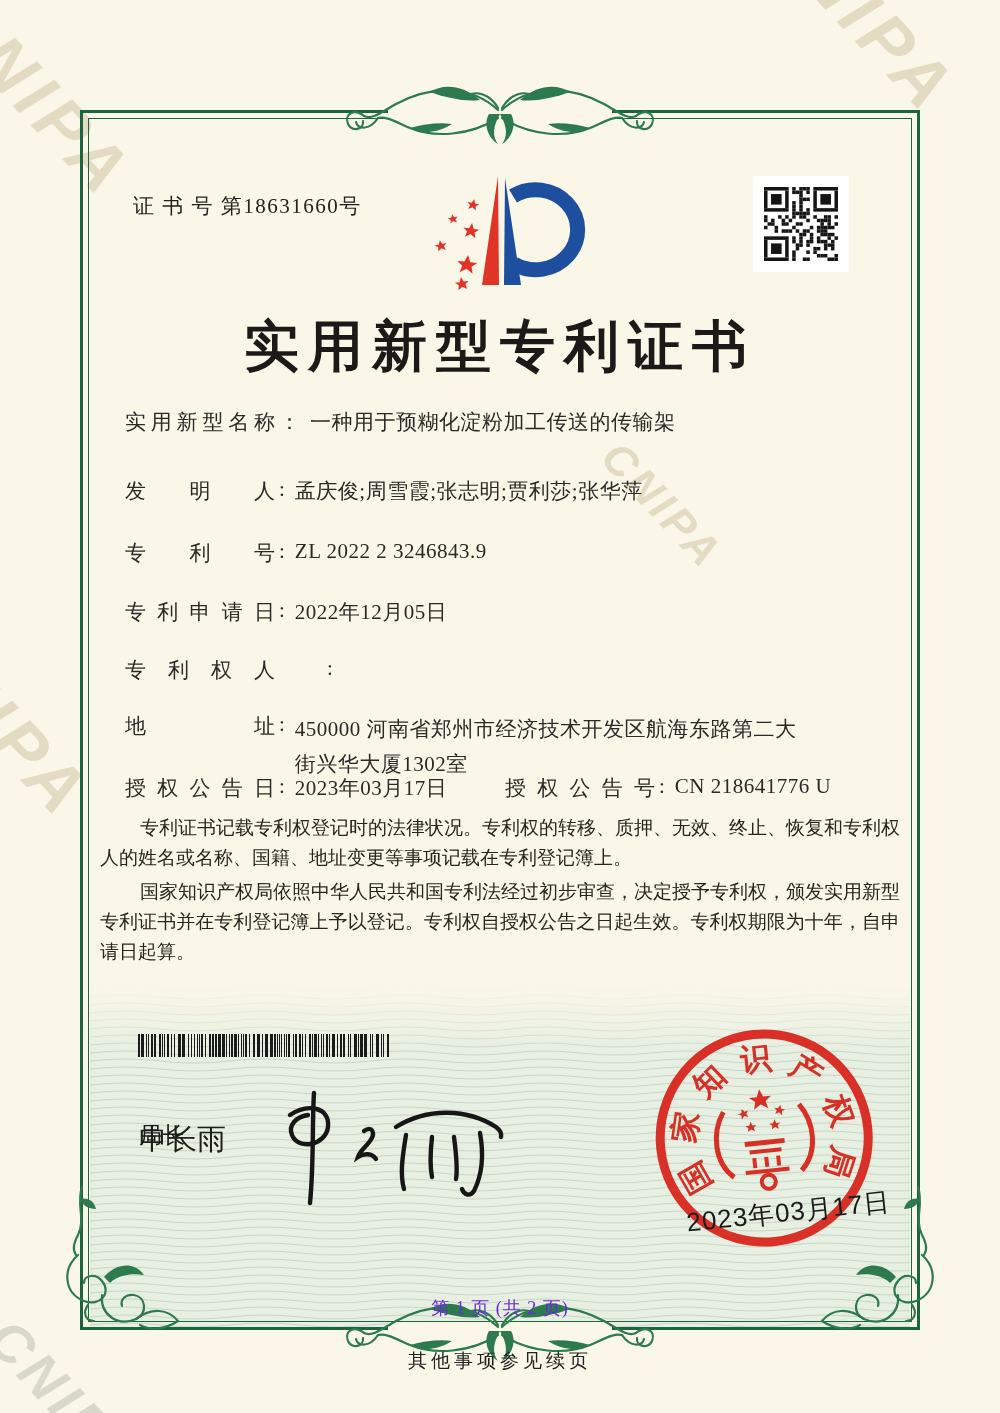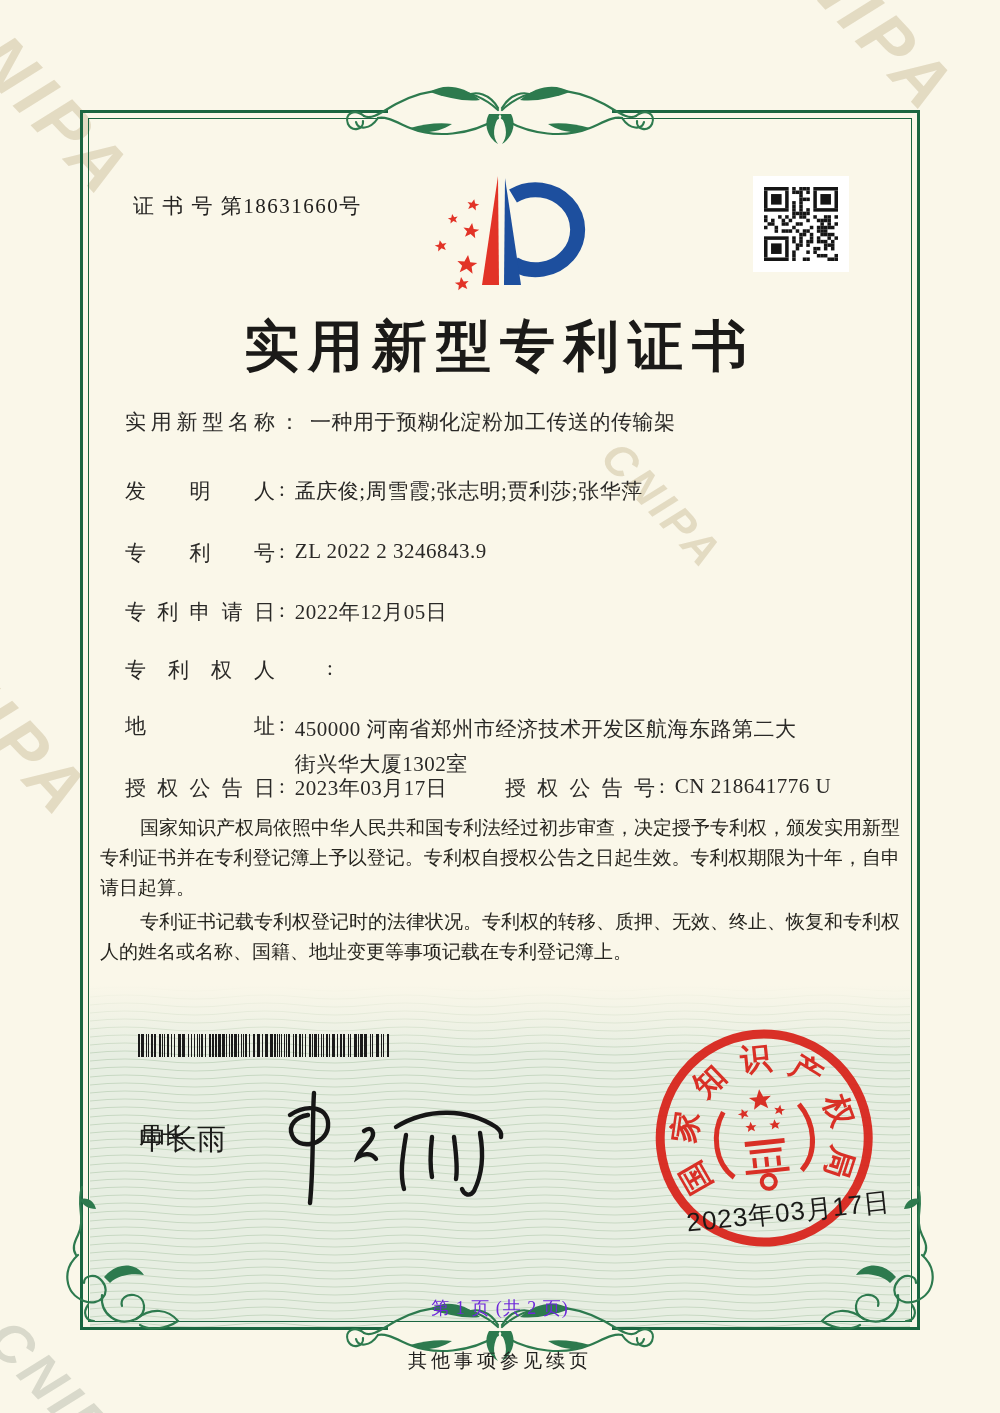--- a/index.html
+++ b/index.html
@@ -311,22 +311,22 @@
       <span class="fcolon">:</span>
     <span class="fvalue">2023年03月17日</span>
   </div>
   <div class="grantrow" style="top:774px;">
     <span class="flabel">授权公告号</span>
       <span class="fcolon">:</span>
     <span class="fvalue">CN 218641776 U</span>
   </div>
 
   <div class="bodytext">
+    <p>专利证书记载专利权登记时的法律状况。专利权的转移、质押、无效、终止、恢复和专利权人的姓名或名称、国籍、地址变更等事项记载在专利登记簿上。</p>
     <p>国家知识产权局依照中华人民共和国专利法经过初步审查，决定授予专利权，颁发实用新型专利证书并在专利登记簿上予以登记。专利权自授权公告之日起生效。专利权期限为十年，自申请日起算。</p>
-    <p>专利证书记载专利权登记时的法律状况。专利权的转移、质押、无效、终止、恢复和专利权人的姓名或名称、国籍、地址变更等事项记载在专利登记簿上。</p>
   </div>
 
   <svg class="barcode" id="bcsvg" width="258" height="23">
       <rect x="0" y="0" width="2" height="23" fill="#1a1a1a"></rect>
       <rect x="3" y="0" width="3" height="23" fill="#1a1a1a"></rect>
       <rect x="8" y="0" width="1" height="23" fill="#1a1a1a"></rect>
       <rect x="10" y="0" width="1" height="23" fill="#1a1a1a"></rect>
       <rect x="13" y="0" width="2" height="23" fill="#1a1a1a"></rect>
       <rect x="16" y="0" width="2" height="23" fill="#1a1a1a"></rect>
       <rect x="21" y="0" width="2" height="23" fill="#1a1a1a"></rect>

